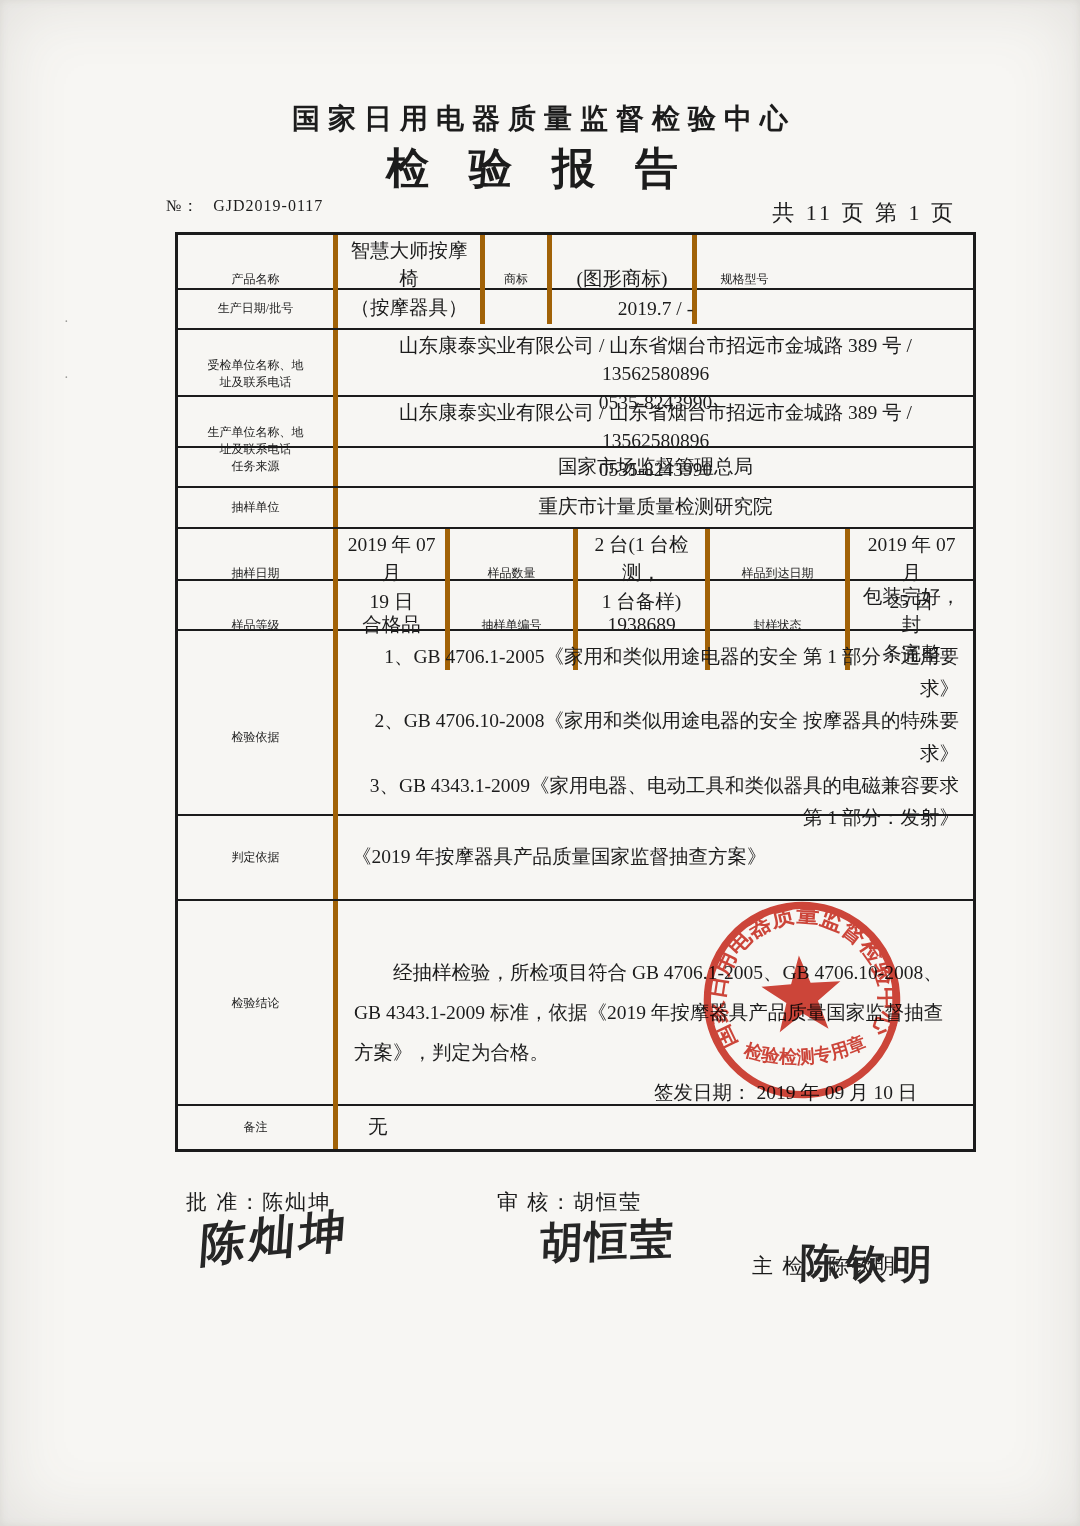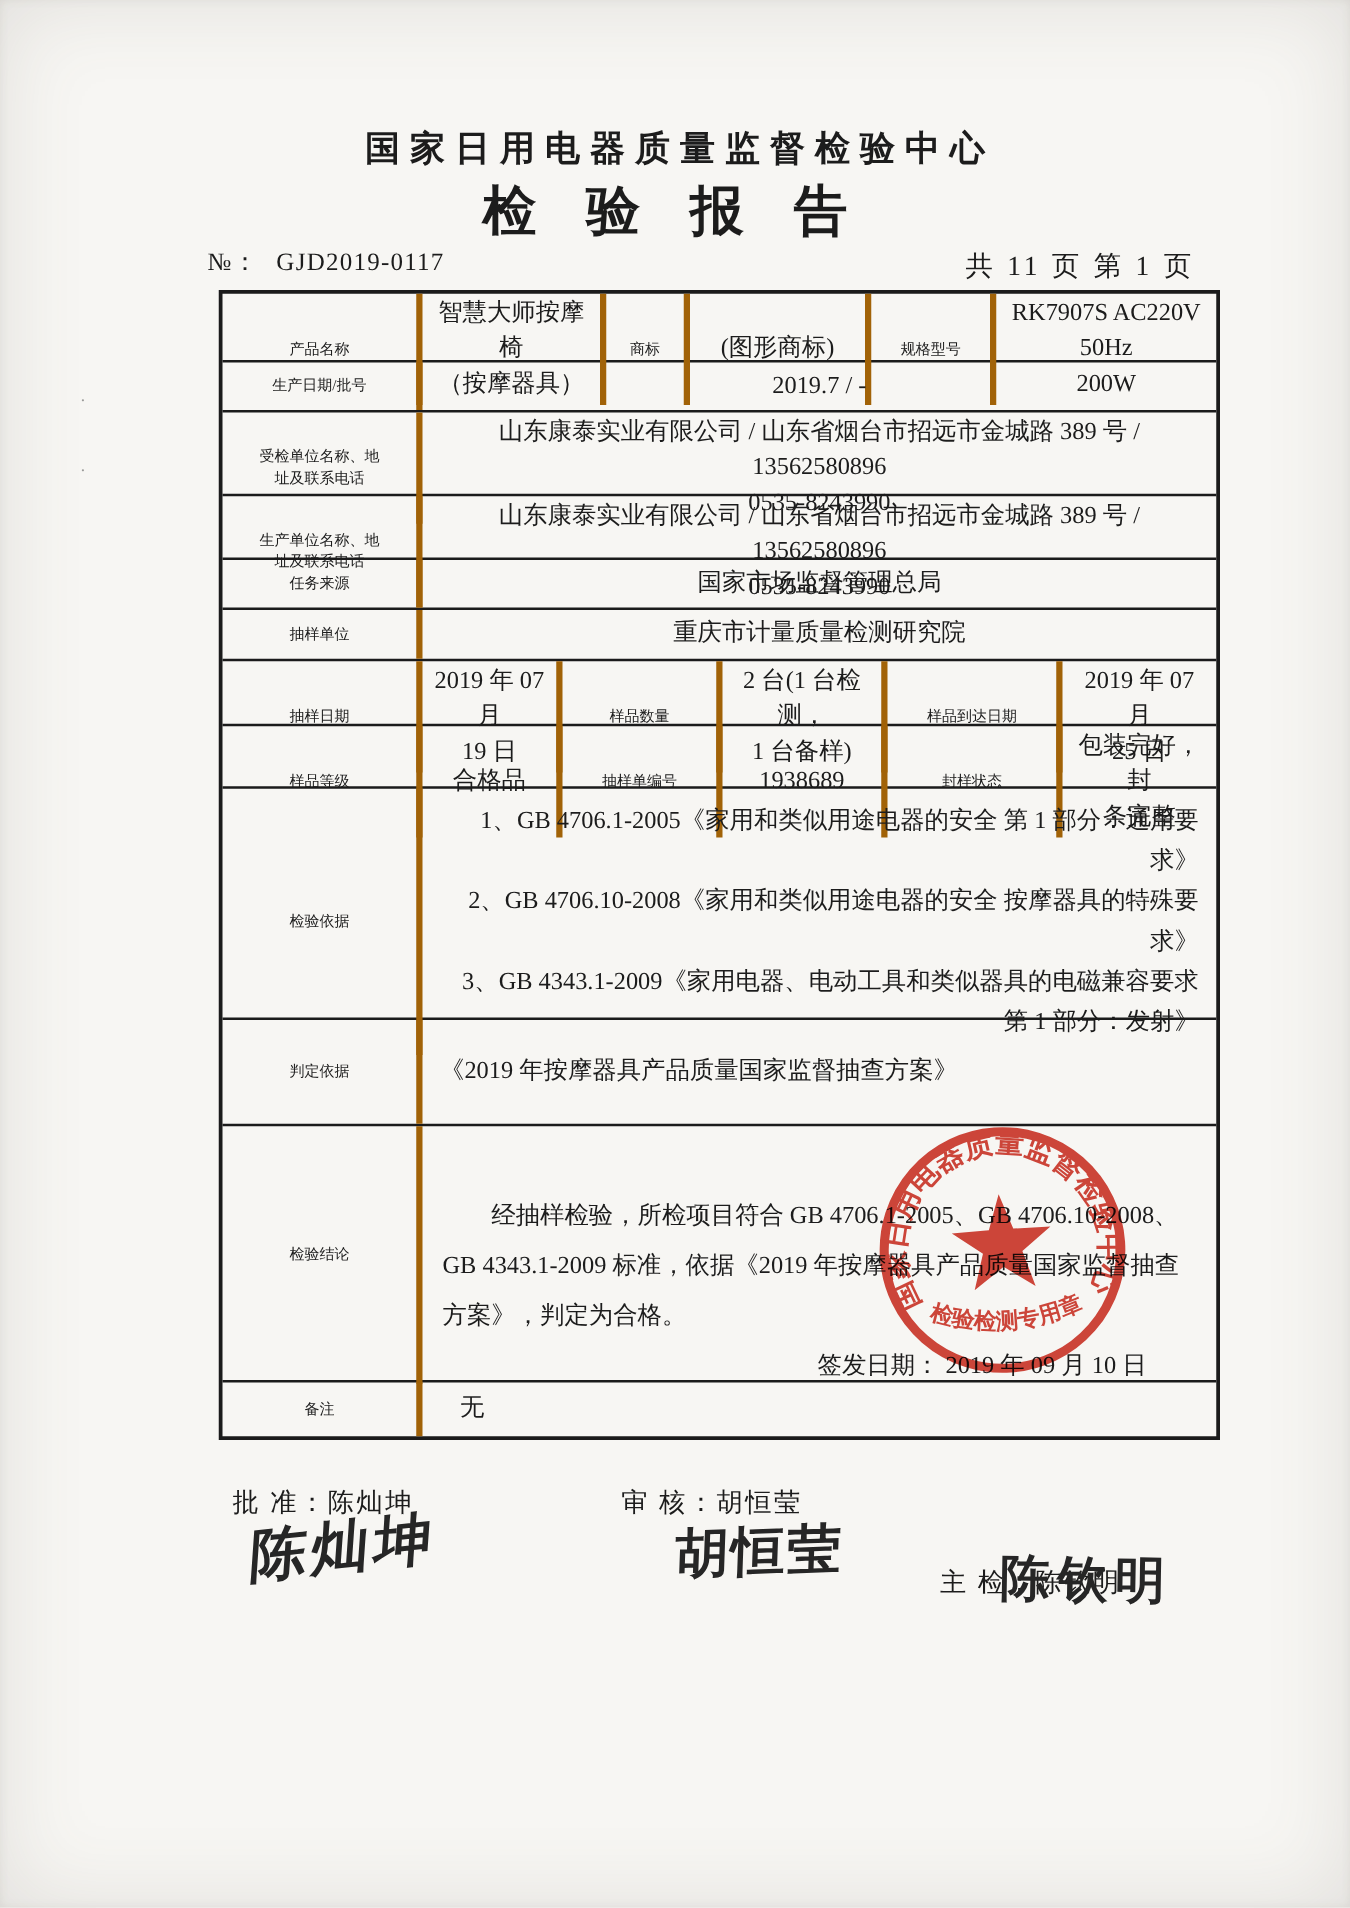--- a/index.html
+++ b/index.html
@@ -19,21 +19,21 @@
   .org-title{
     position:absolute;top:100px;left:0;width:100%;
     text-align:center;font-size:28px;font-weight:bold;
     letter-spacing:8px;padding-left:8px;box-sizing:border-box;
   }
   .report-title{
     position:absolute;top:140px;left:0;width:100%;
     text-align:center;font-size:43px;font-weight:bold;
     letter-spacing:40px;padding-left:24px;box-sizing:border-box;
   }
-  .no-line{position:absolute;top:196px;left:166px;font-size:20px;letter-spacing:1px;}
+  .no-line{position:absolute;top:196px;left:166px;font-size:16px;letter-spacing:1px;}
   .no-line .no-val{margin-left:14px;}
   .page-info{position:absolute;top:198px;right:124px;font-size:22px;letter-spacing:3px;}
   
   .report-table{
     position:absolute;left:175px;top:232px;width:801px;
     border:3px solid #1b1b1b;background:transparent;box-sizing:border-box;
   }
   .trow{display:grid;border-top:2px solid #1b1b1b;box-sizing:border-box;}
   .trow:first-child{border-top:none;}
   .cell{
@@ -93,22 +93,20 @@
 
   <div class="report-table">
 
     <div class="trow cols-r1" style="height:53px">
       <div class="cell lbl">产品名称</div>
       <div class="cell">智慧大师按摩椅
 （按摩器具）</div>
       <div class="cell lbl">商标</div>
       <div class="cell">(图形商标)</div>
       <div class="cell lbl">规格型号</div>
-      <div class="cell">RK7907S AC220V 50Hz
-200W</div>
     </div>
 
     <div class="trow cols-lv" style="height:40px">
       <div class="cell lbl">生产日期/批号</div>
       <div class="cell">2019.7 / -</div>
     </div>
 
     <div class="trow cols-lv" style="height:67px">
       <div class="cell lbl">受检单位名称、地
 址及联系电话</div>

